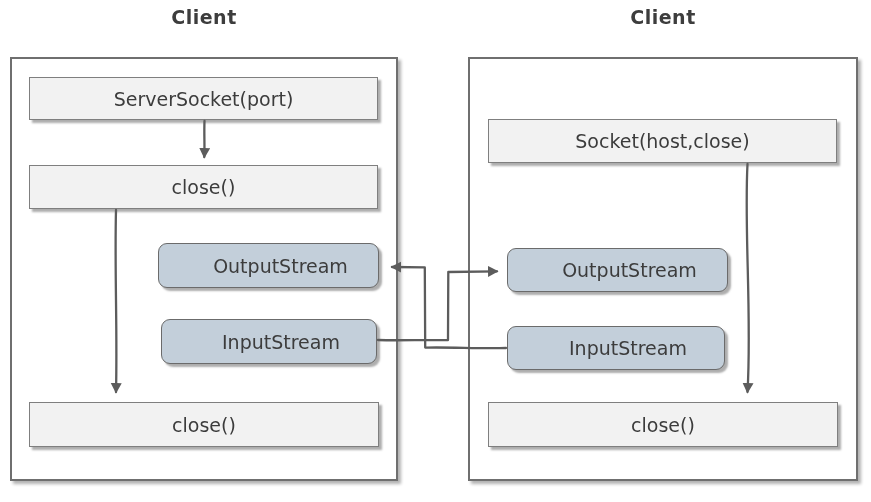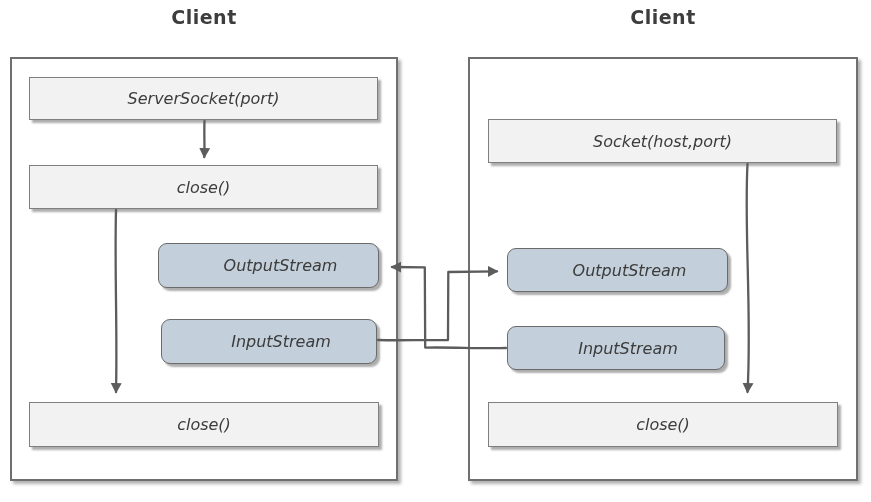--- a/index.html
+++ b/index.html
@@ -18,24 +18,23 @@
   .container{
     position:absolute;top:57px;height:424px;
     background:#ffffff;
     border:2px solid #6f6f6f;
     box-shadow:3px 3px 3px rgba(0,0,0,0.30);
     box-sizing:border-box;
   }
   .node{
     position:absolute;
     display:flex;align-items:center;justify-content:center;
-    font-size:16px;color:#3c3c3c;
+    font-size:19px;color:#3c3c3c;
     box-sizing:border-box;
     white-space:nowrap;
-    font-style:italic;
   }
   .plain-box{
     background:#f2f2f2;
     border:1.5px solid #7f7f7f;
     box-shadow:3px 3px 2px rgba(0,0,0,0.32);
   }
   .stream-box{
     background:#c3cfda;
     border:1.5px solid #6b6b6b;
     border-radius:9px;
@@ -62,21 +61,21 @@
   <div class="container" style="left:10px;width:388px;"></div>
 
   <div class="container" style="left:468px;width:390px;"></div>
 
   <div class="node plain-box" style="left:29px;top:77px;width:349px;height:43px;">ServerSocket(port)</div>
   <div class="node plain-box" style="left:29px;top:165px;width:349px;height:44px;">close()</div>
   <div class="node stream-box" style="left:158px;top:243px;width:221px;height:45px;">OutputStream</div>
   <div class="node stream-box" style="left:161px;top:319px;width:216px;height:45px;">InputStream</div>
   <div class="node plain-box" style="left:29px;top:402px;width:350px;height:45px;">close()</div>
 
-  <div class="node plain-box" style="left:488px;top:119px;width:349px;height:44px;">Socket(host,port)</div>
+  <div class="node plain-box" style="left:488px;top:119px;width:349px;height:44px;">Socket(host,close)</div>
   <div class="node stream-box" style="left:507px;top:248px;width:221px;height:44px;">OutputStream</div>
   <div class="node stream-box" style="left:507px;top:326px;width:218px;height:44px;">InputStream</div>
   <div class="node plain-box" style="left:488px;top:402px;width:350px;height:45px;">close()</div>
 
   <svg class="edges" width="871" height="502" viewBox="0 0 871 502">
     <defs>
       <marker id="arrow" markerUnits="userSpaceOnUse" markerWidth="12" markerHeight="12" refX="9" refY="5.5" orient="auto">
         <path d="M0,0 L10.5,5.5 L0,11 Z" style="fill:#5c5c5c;stroke:none;"></path>
       </marker>
     </defs>

